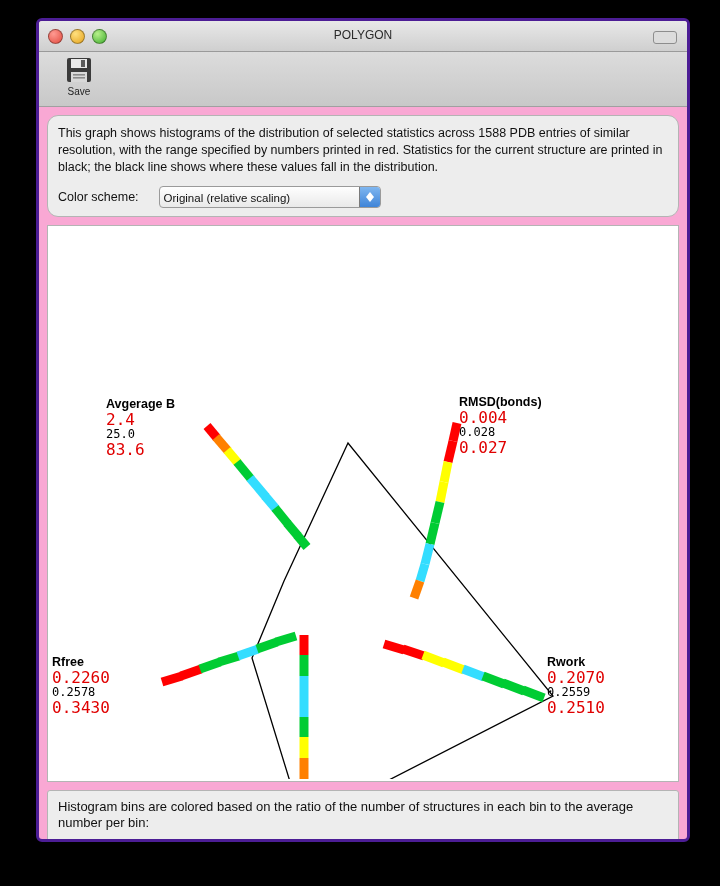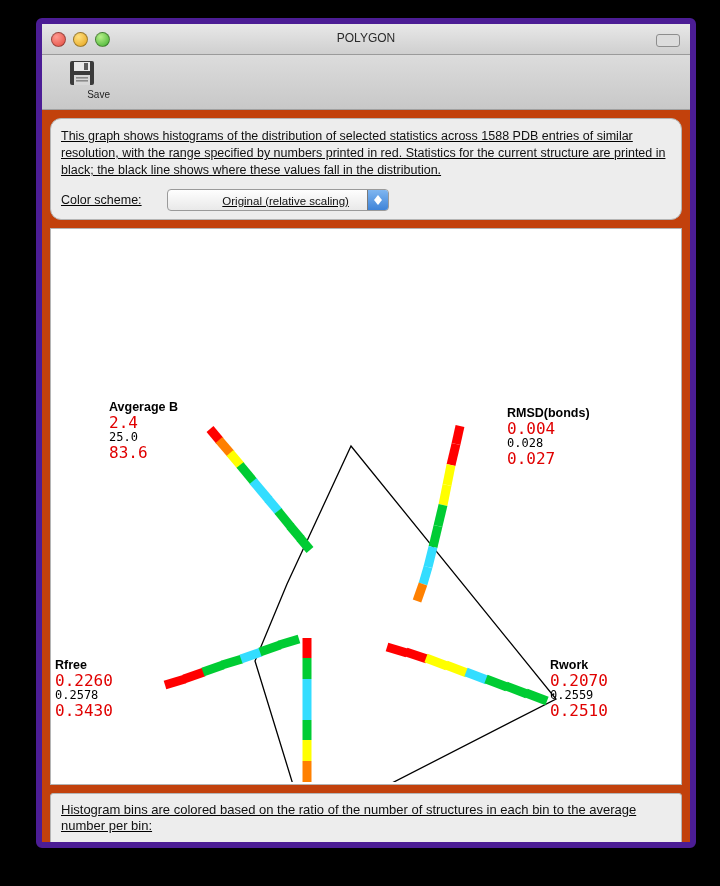--- a/index.html
+++ b/index.html
@@ -12,26 +12,25 @@
     height: 886px;
     font-family: "Liberation Sans", sans-serif;
     overflow: hidden;
   }
   .window {
     position: absolute;
     left: 36px;
     top: 18px;
     width: 648px;
     height: 818px;
-    background: #c2410c;
-    border: 6px solid #4c1d95;
+    background: #f9a8d4;
+    border: 3px solid #4c1d95;
     border-radius: 6px;
     box-shadow: 0 6px 18px rgba(0,0,0,0.65);
     overflow: hidden;
-    text-decoration: underline;
   }
   
   .titlebar {
     position: relative;
     height: 30px;
     background: linear-gradient(to bottom, #e8e8e8 0%, #cfcfcf 100%);
     border-bottom: 1px solid #9a9a9a;
   }
   .title-text {
     position: absolute;
@@ -70,21 +69,21 @@
     height: 54px;
     background: linear-gradient(to bottom, #dcdcdc 0%, #c8c8c8 100%);
     border-bottom: 1px solid #a0a0a0;
     position: relative;
   }
   .tool-btn {
     position: absolute;
     left: 12px;
     top: 3px;
     width: 56px;
-    text-align: right;
+    text-align: center;
     cursor: default;
   }
   .tool-btn .label {
     font-size: 10px;
     color: #1e1e1e;
     margin-top: 1px;
   }
   .floppy {
     width: 30px; height: 30px;
     margin: 0 auto;
@@ -97,41 +96,39 @@
     border-radius: 11px;
     padding: 9px 10px 8px 10px;
     font-size: 12.5px;
     line-height: 17px;
     color: #111;
   }
   .scheme-row {
     display: flex;
     align-items: center;
     margin-top: 10px;
-    gap: 9px;
-    text-align: center;
+    gap: 20px;
   }
   .scheme-label {
     font-size: 12.5px;
     color: #111;
   }
   .select {
     position: relative;
     width: 222px;
     height: 22px;
     background: linear-gradient(to bottom, #fefefe 0%, #e9e9e9 100%);
     border: 1px solid #9a9a9a;
     border-radius: 4px;
     font-size: 11.5px;
     color: #111;
     line-height: 22px;
-    padding-left: 16px;
+    padding-left: 4px;
     box-sizing: border-box;
     cursor: default;
-    margin-left: 16px;
   }
   .select .arrows {
     position: absolute;
     right: 0; top: 0;
     width: 20px; height: 100%;
     background: linear-gradient(to bottom, #7fb6f0 0%, #3f84d8 100%);
     border-left: 1px solid #7a7a7a;
     border-radius: 0 3px 3px 0;
   }
   .select .arrows:before,
@@ -301,21 +298,21 @@
       </g>
     </svg>
 
     <div class="lbl" style="left:58px; top:171px;">
       <div class="name">Avgerage B</div>
       <div class="v-red">2.4</div>
       <div class="v-black">25.0</div>
       <div class="v-red">83.6</div>
     </div>
 
-    <div class="lbl" style="left:411px; top:177px;margin-left:45px;">
+    <div class="lbl" style="left:411px; top:169px;">
       <div class="name">RMSD(bonds)</div>
       <div class="v-red">0.004</div>
       <div class="v-black">0.028</div>
       <div class="v-red">0.027</div>
     </div>
 
     <div class="lbl" style="left:499px; top:429px;">
       <div class="name">Rwork</div>
       <div class="v-red">0.2070</div>
       <div class="v-black">0.2559</div>

